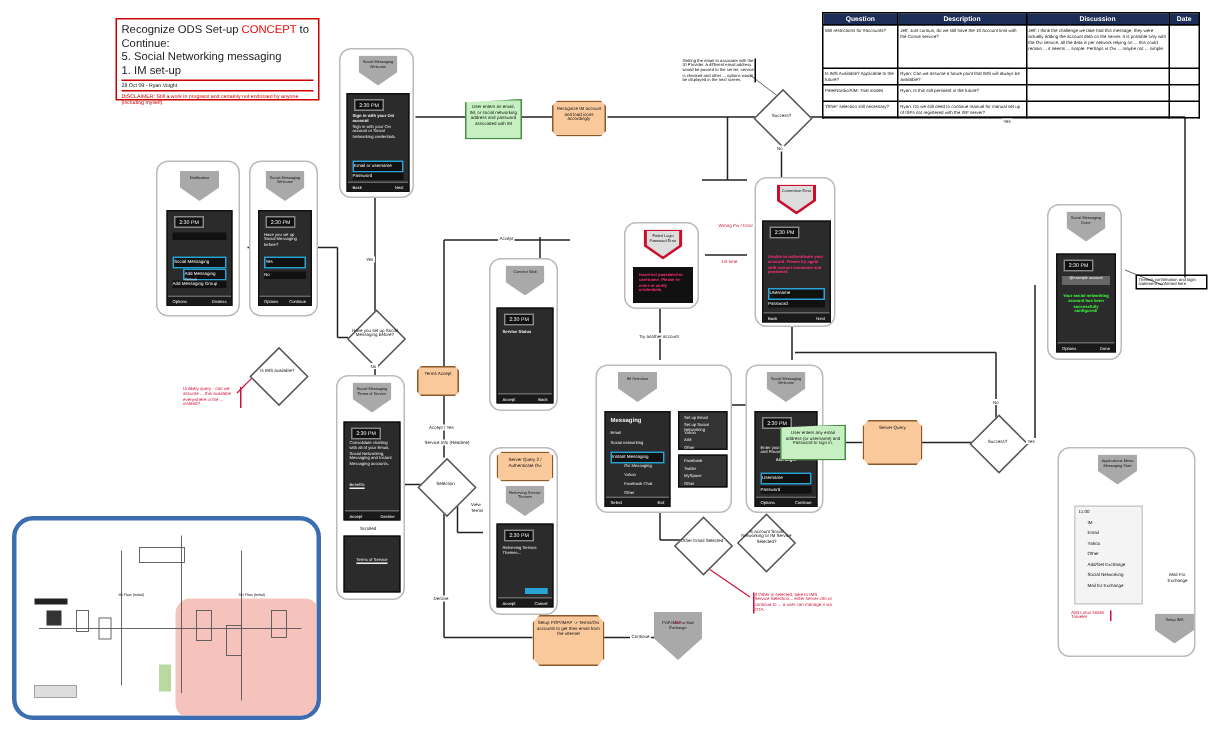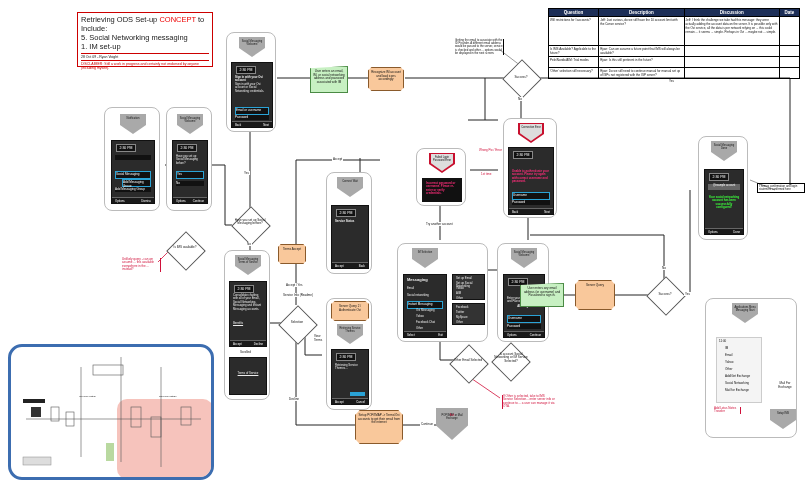--- a/index.html
+++ b/index.html
@@ -85,22 +85,22 @@
     <line x1="462" y1="372" x2="500" y2="398"></line>
     <line x1="740" y1="398" x2="745" y2="404"></line>
   </g>
   <g stroke="#555" stroke-width="0.6" fill="none">
     <line x1="500" y1="50" x2="521" y2="66"></line>
     <line x1="750" y1="180" x2="775" y2="190"></line>
   </g>
 </svg>
 
 <div class="abs title-box">
-  <div class="t"><span>Retrieving ODS Set-up </span><span class="concept">CONCEPT</span><span> to</span></div>
-  <div class="t">Include:</div>
+  <div class="t"><span>Recognize ODS Set-up </span><span class="concept">CONCEPT</span><span> to</span></div>
+  <div class="t">Continue:</div>
   <div class="t">5. Social Networking messaging</div>
   <div class="t">1. IM set-up</div>
   <div class="meta">28 Oct 09 - Ryan Voight</div>
   <div class="disc">DISCLAIMER: Still a work in progress and certainly not endorsed by anyone (including myself).</div>
 </div>
 
 <table class="q">
   <thead>
     <tr>
       <th style="width:20%">Question</th>

